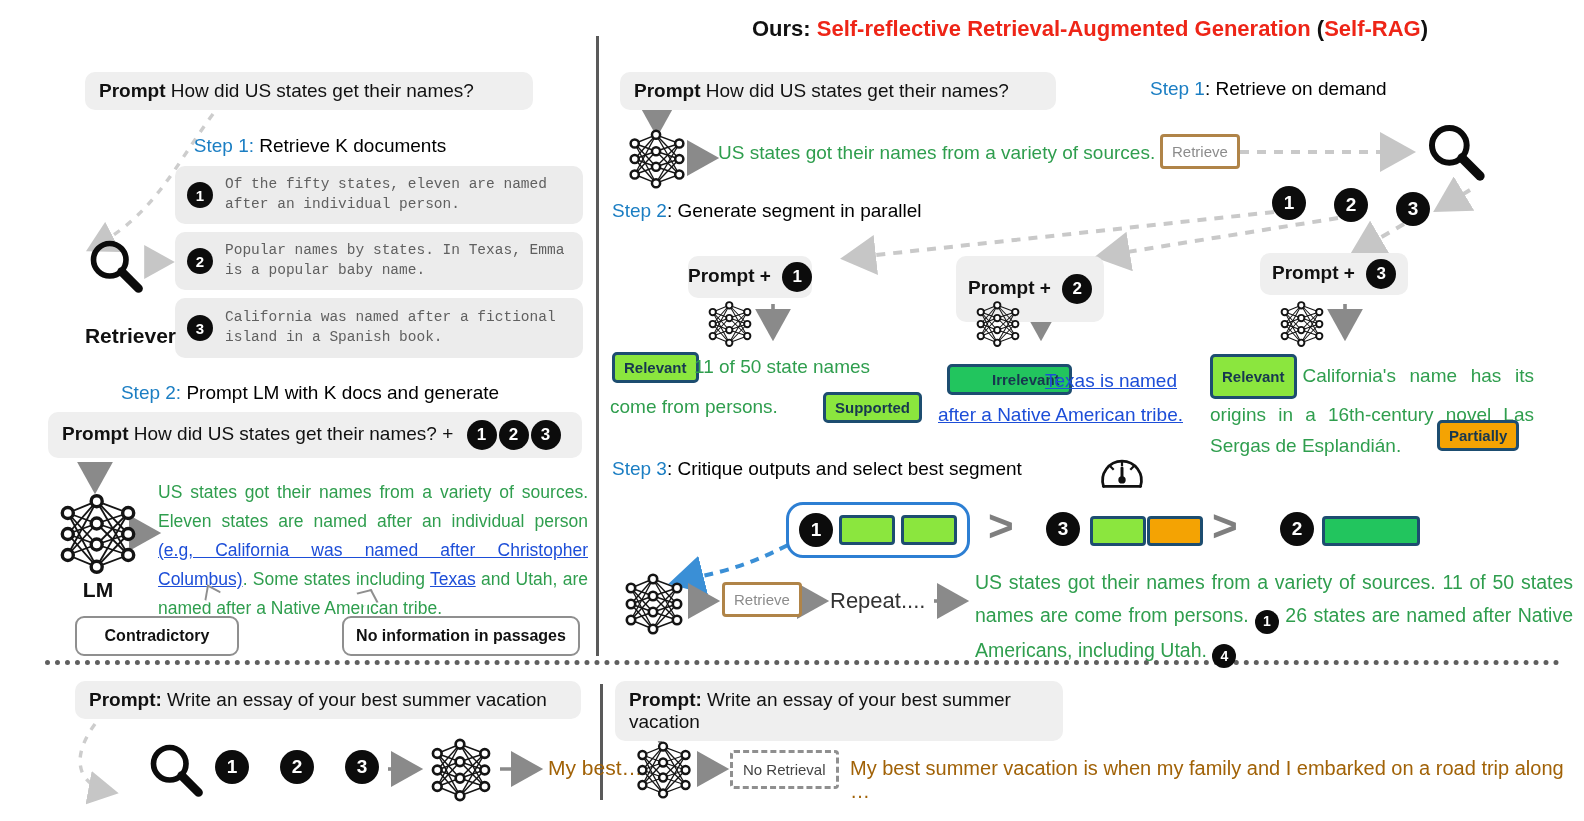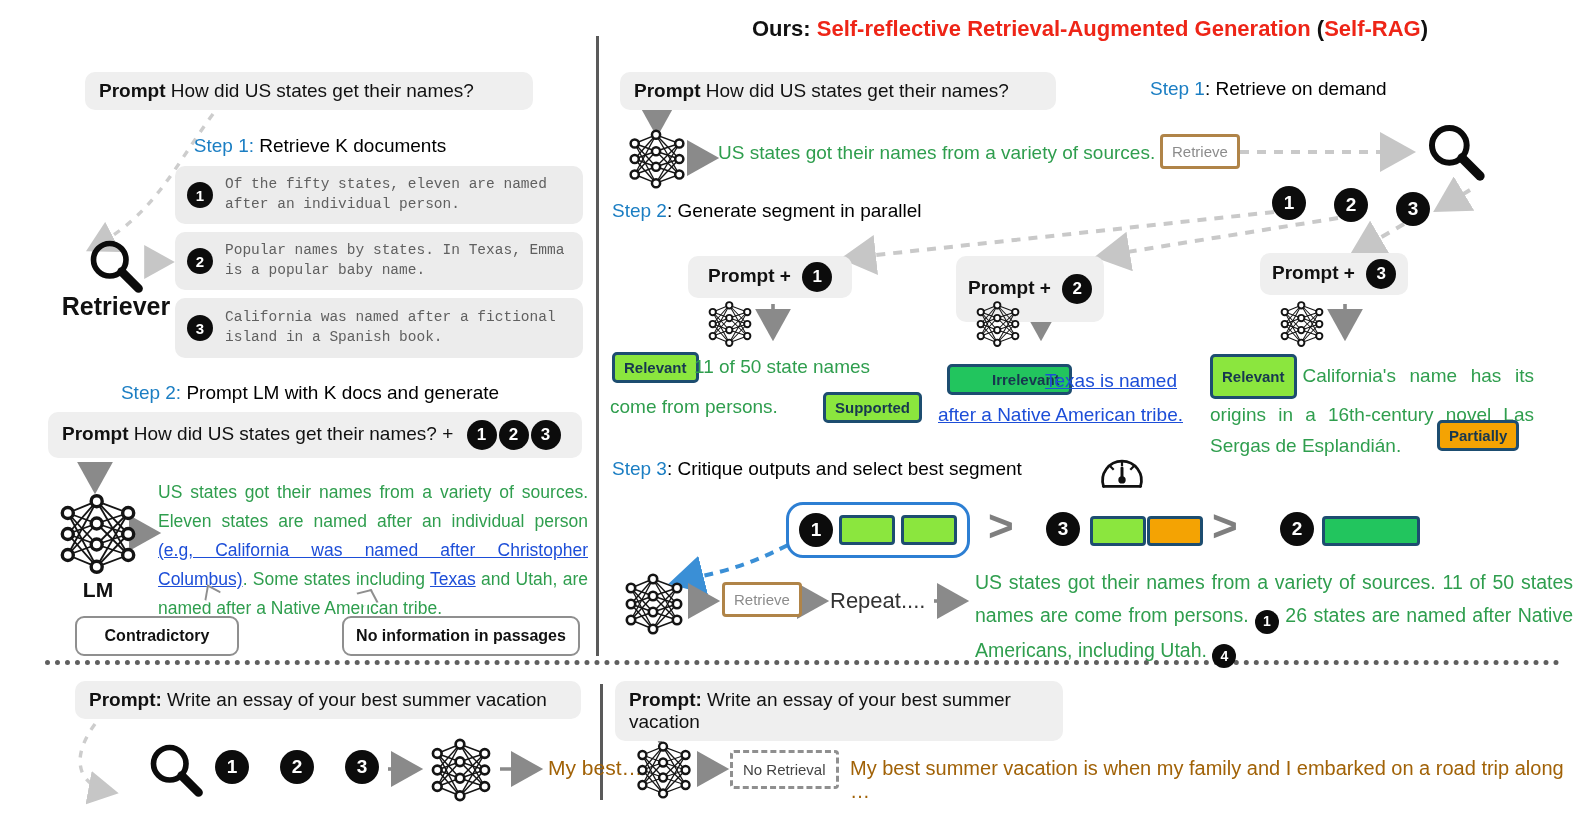--- a/index.html
+++ b/index.html
@@ -168,21 +168,21 @@
     </div>
     <div class="docbox" style="min-height:48px;">
       <span class="ncirc n26">3</span>
       <span class="mono">California was named after a fictional island in a Spanish book.</span>
     </div>
   </div>
 
   <svg class="abs" style="left:86px;top:236px;z-index:2" width="60" height="60">
       <use href="#mag"></use>
     </svg>
-  <div class="abs" style="left:56px;top:292px;width:120px;text-align:center;font-weight:bold;font-size:25px;z-index:2">Retriever</div>
+  <div class="abs" style="left:56px;top:324px;width:120px;text-align:right;font-weight:bold;font-size:21px;z-index:2">Retriever</div>
 
   <div class="abs step" style="left:30px;top:382px;width:560px;text-align:center;z-index:2">
     <span class="blue">Step 2:</span><span> Prompt LM with K docs and generate</span>
   </div>
 
   <div class="abs promptbox" style="left:48px;top:412px;width:506px;z-index:2">
     <b>Prompt</b><span> How did US states get their names? +</span>
     <span class="ncirc n30" style="margin-left:8px">1</span><span class="ncirc n30" style="margin-left:2px">2</span><span class="ncirc n30" style="margin-left:2px">3</span>
   </div>
 
@@ -221,21 +221,21 @@
     </svg>
 
   <span class="abs ncirc n34" style="left:1272px;top:186px;z-index:2">1</span>
   <span class="abs ncirc n34" style="left:1334px;top:188px;z-index:2">2</span>
   <span class="abs ncirc n34" style="left:1396px;top:192px;z-index:2">3</span>
 
   <div class="abs step" style="left:612px;top:200px;z-index:2">
     <span class="blue">Step 2</span><span>: Generate segment in parallel</span>
   </div>
 
-  <div class="abs promptbox" style="left:688px;top:256px;padding:6px 20px;z-index:2">
+  <div class="abs promptbox" style="left:688px;top:256px;padding:6px 0;z-index:2">
     <b>Prompt +</b>
     <span class="ncirc n30" style="margin-left:6px">1</span>
   </div>
   <div class="abs promptbox" style="left:956px;top:256px;padding:18px 12px;z-index:2">
     <b>Prompt +</b>
     <span class="ncirc n30" style="margin-left:6px">2</span>
   </div>
   <div class="abs promptbox" style="left:1260px;top:253px;padding:6px 12px;z-index:2">
     <b>Prompt +</b>
     <span class="ncirc n30" style="margin-left:6px">3</span>

